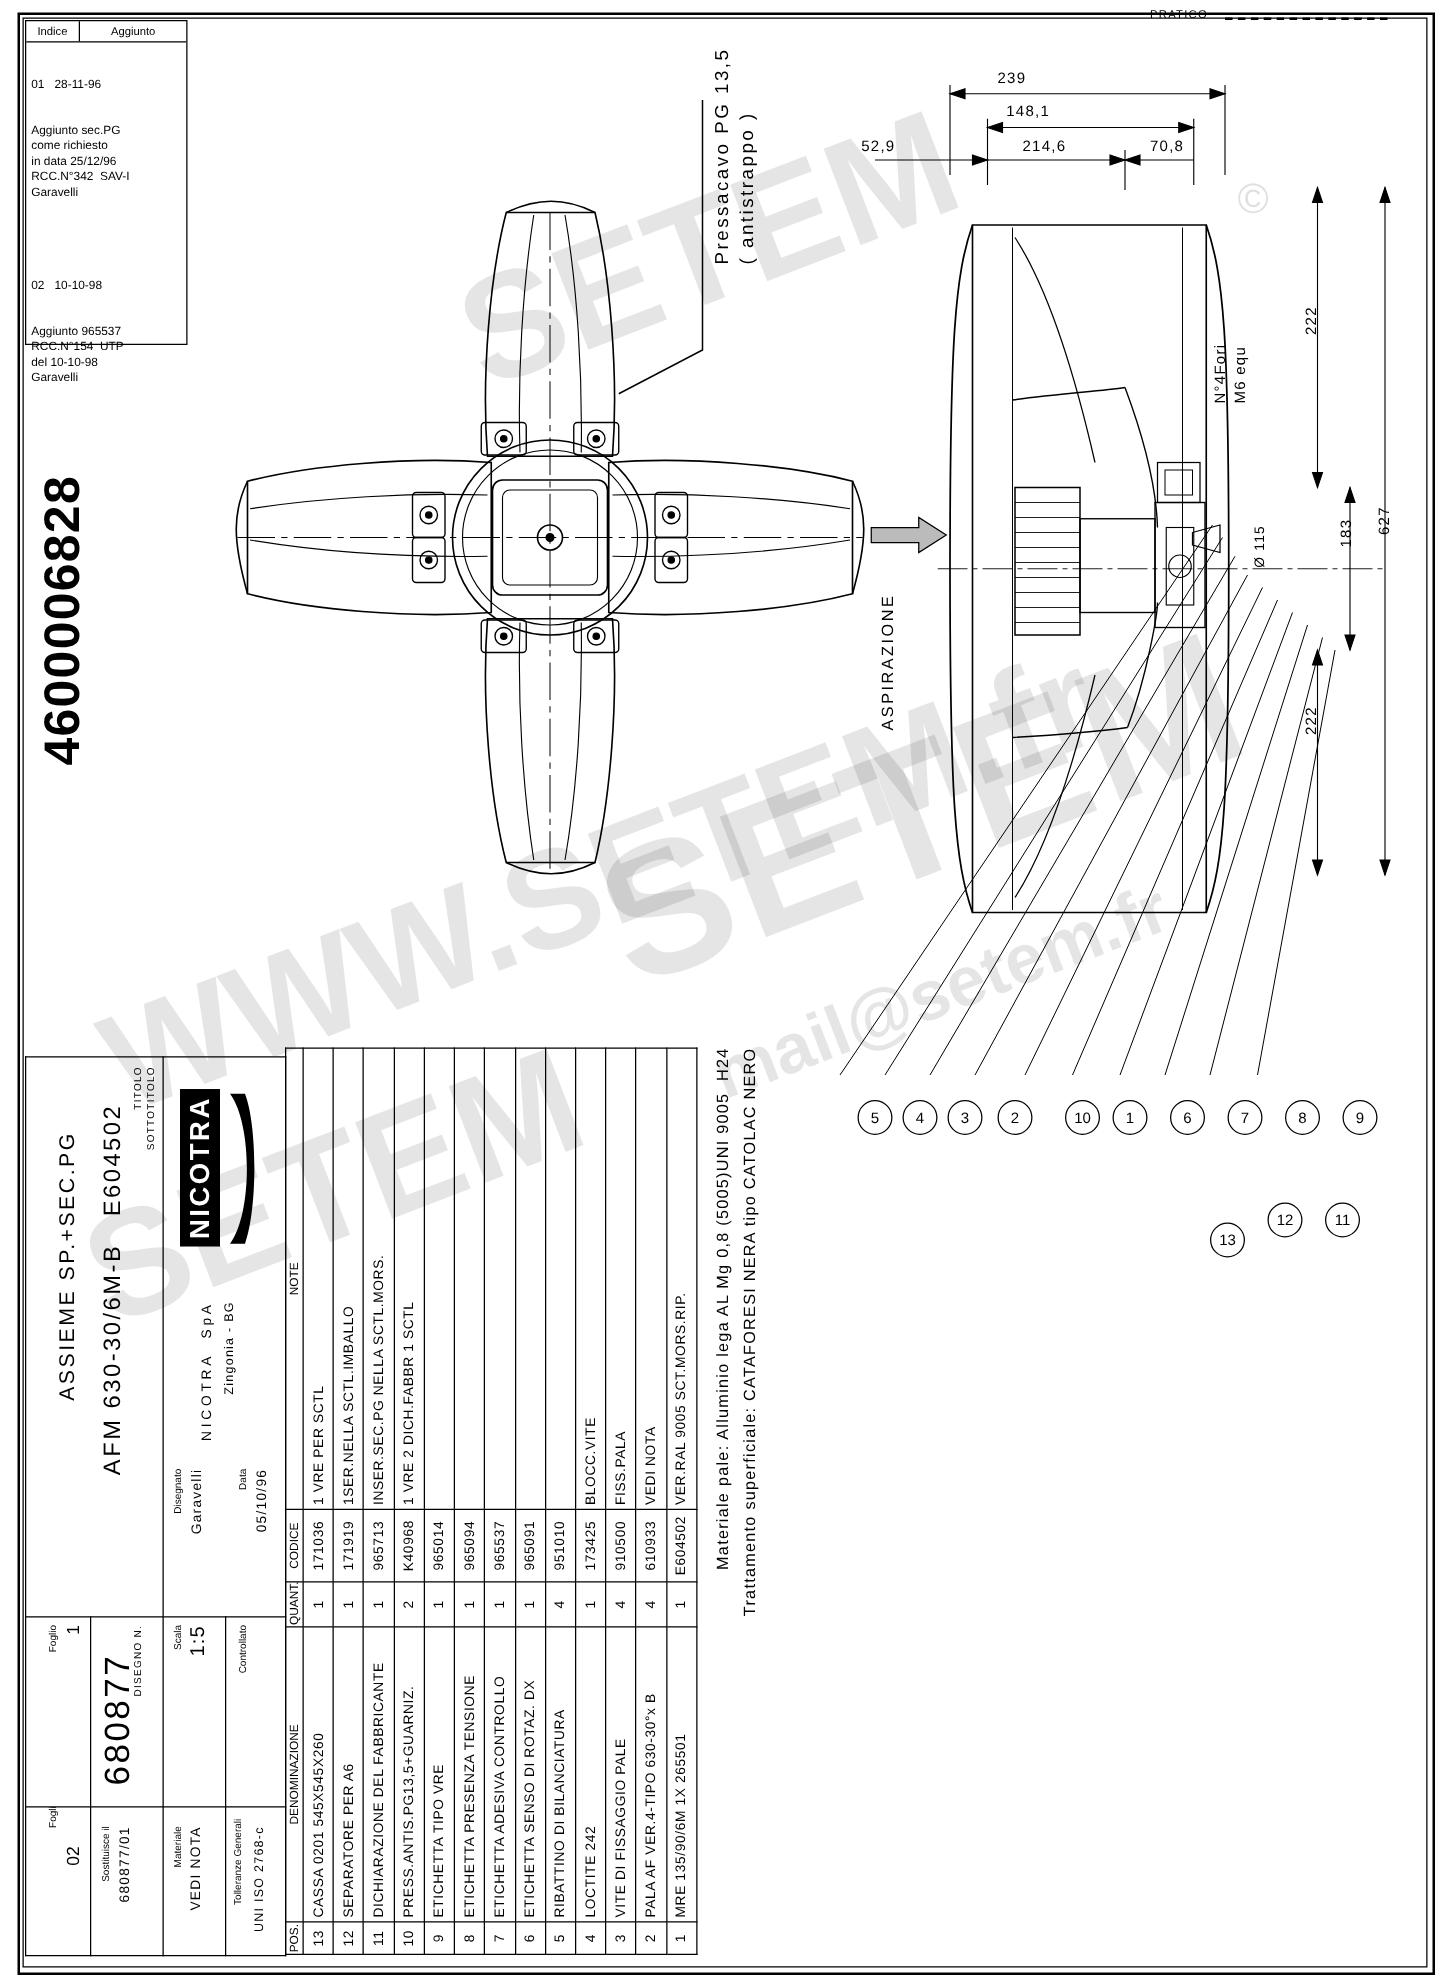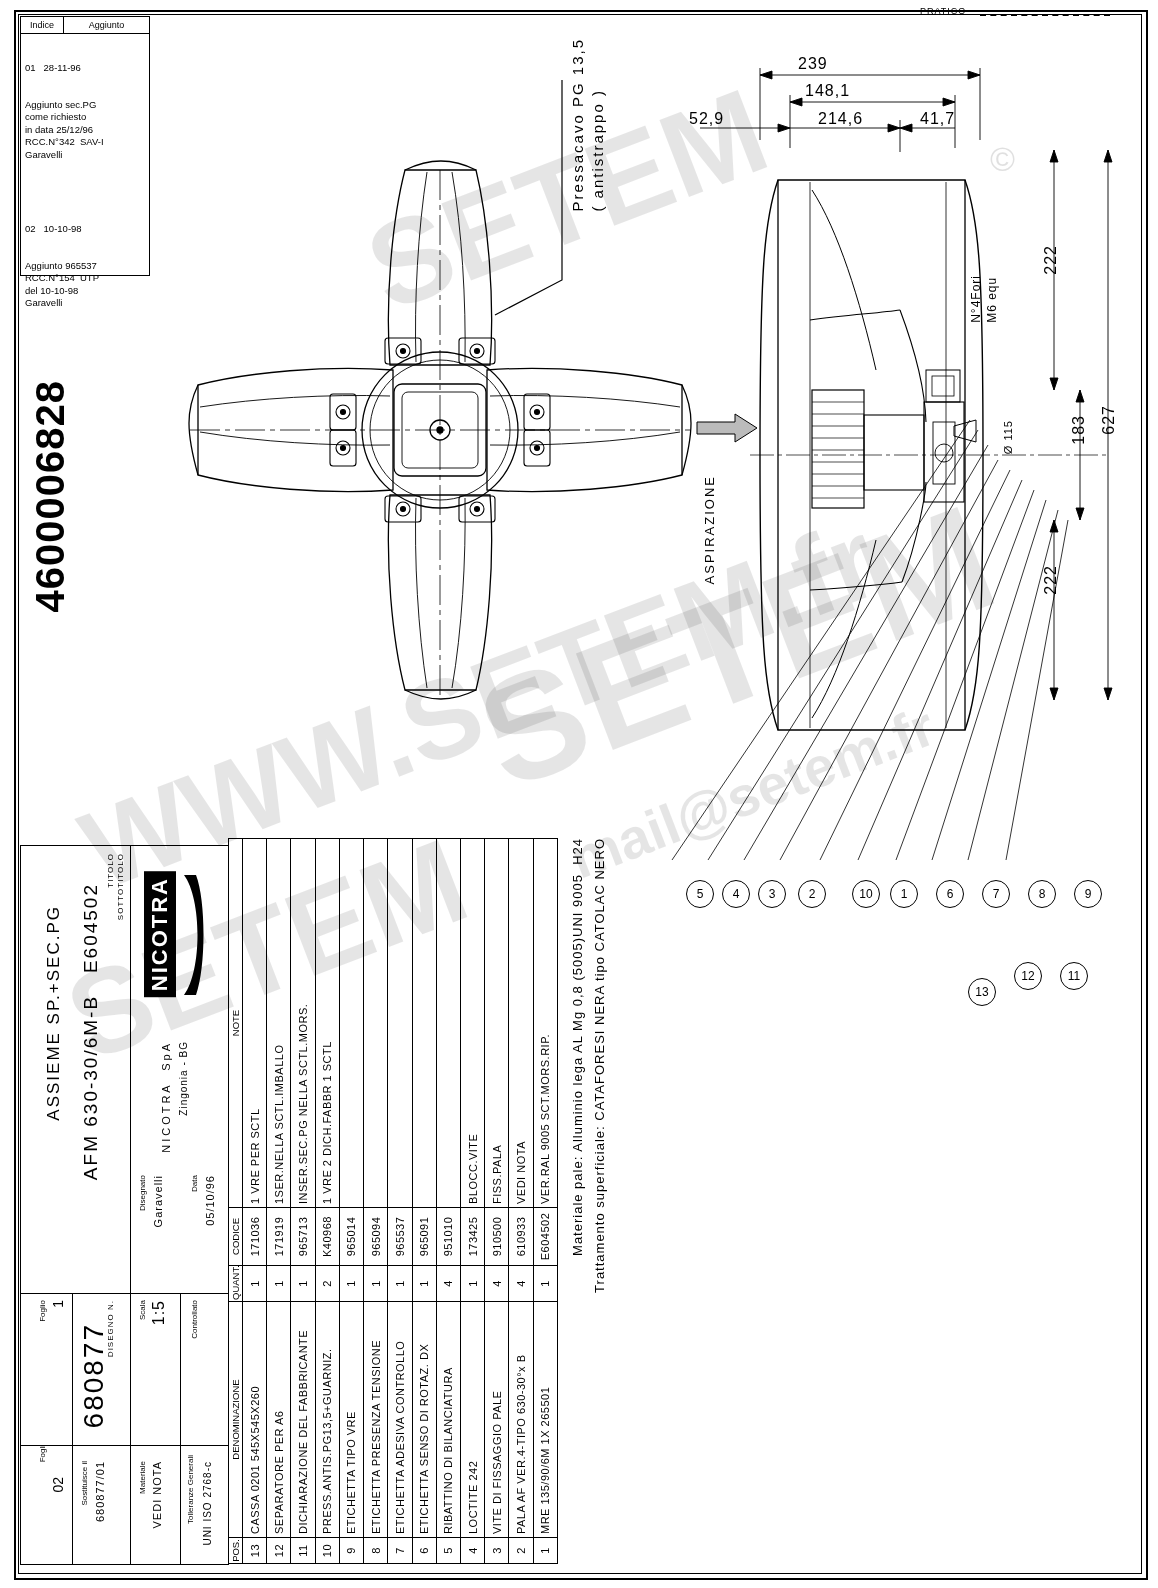--- a/index.html
+++ b/index.html
@@ -39,21 +39,21 @@
   
   .draw{position:absolute;left:150px;top:20px;width:980px;height:820px;}
 
   
   .fan{position:absolute;left:30px;top:130px;width:520px;height:560px;}
 
   
   .side{position:absolute;left:600px;top:50px;width:360px;height:700px;}
 
   
-  .dim{position:absolute;font-size:16px;letter-spacing:1px;}
+  .dim{position:absolute;font-size:12px;letter-spacing:1px;}
 
   
   .balloon{position:absolute;width:26px;height:26px;border:1px solid #000;border-radius:50%;display:flex;align-items:center;justify-content:center;font-size:12px;background:#fff;}
 
   table.bomtab{border-collapse:collapse;font-size:11px;}
 
 </style>
 </head>
 <body>
 
@@ -246,21 +246,21 @@
         <line x1="300" y1="88" x2="355" y2="88"></line>
         <polygon points="300,88 288,84 288,92" fill="#000"></polygon>
         <polygon points="300,88 312,84 312,92" fill="#000"></polygon>
         <line x1="300" y1="80" x2="300" y2="112"></line>
       </g>
     </svg>
     <div class="dim" style="left:648px;top:35px;">239</div>
     <div class="dim" style="left:655px;top:62px;">148,1</div>
     <div class="dim" style="left:539px;top:90px;">52,9</div>
     <div class="dim" style="left:668px;top:90px;">214,6</div>
-    <div class="dim" style="left:770px;top:90px;">41,7</div>
+    <div class="dim" style="left:770px;top:90px;">70,8</div>
 
     <svg style="position:absolute;left:860px;top:100px;width:120px;height:680px;">
       <g stroke="#000" stroke-width="0.9" fill="none">
         <line x1="44" y1="30" x2="44" y2="270"></line>
         <polygon points="44,30 40,42 48,42" fill="#000"></polygon>
         <polygon points="44,270 40,258 48,258" fill="#000"></polygon>
         <line x1="70" y1="270" x2="70" y2="400"></line>
         <polygon points="70,270 66,282 74,282" fill="#000"></polygon>
         <polygon points="70,400 66,388 74,388" fill="#000"></polygon>
         <line x1="44" y1="400" x2="44" y2="580"></line>

